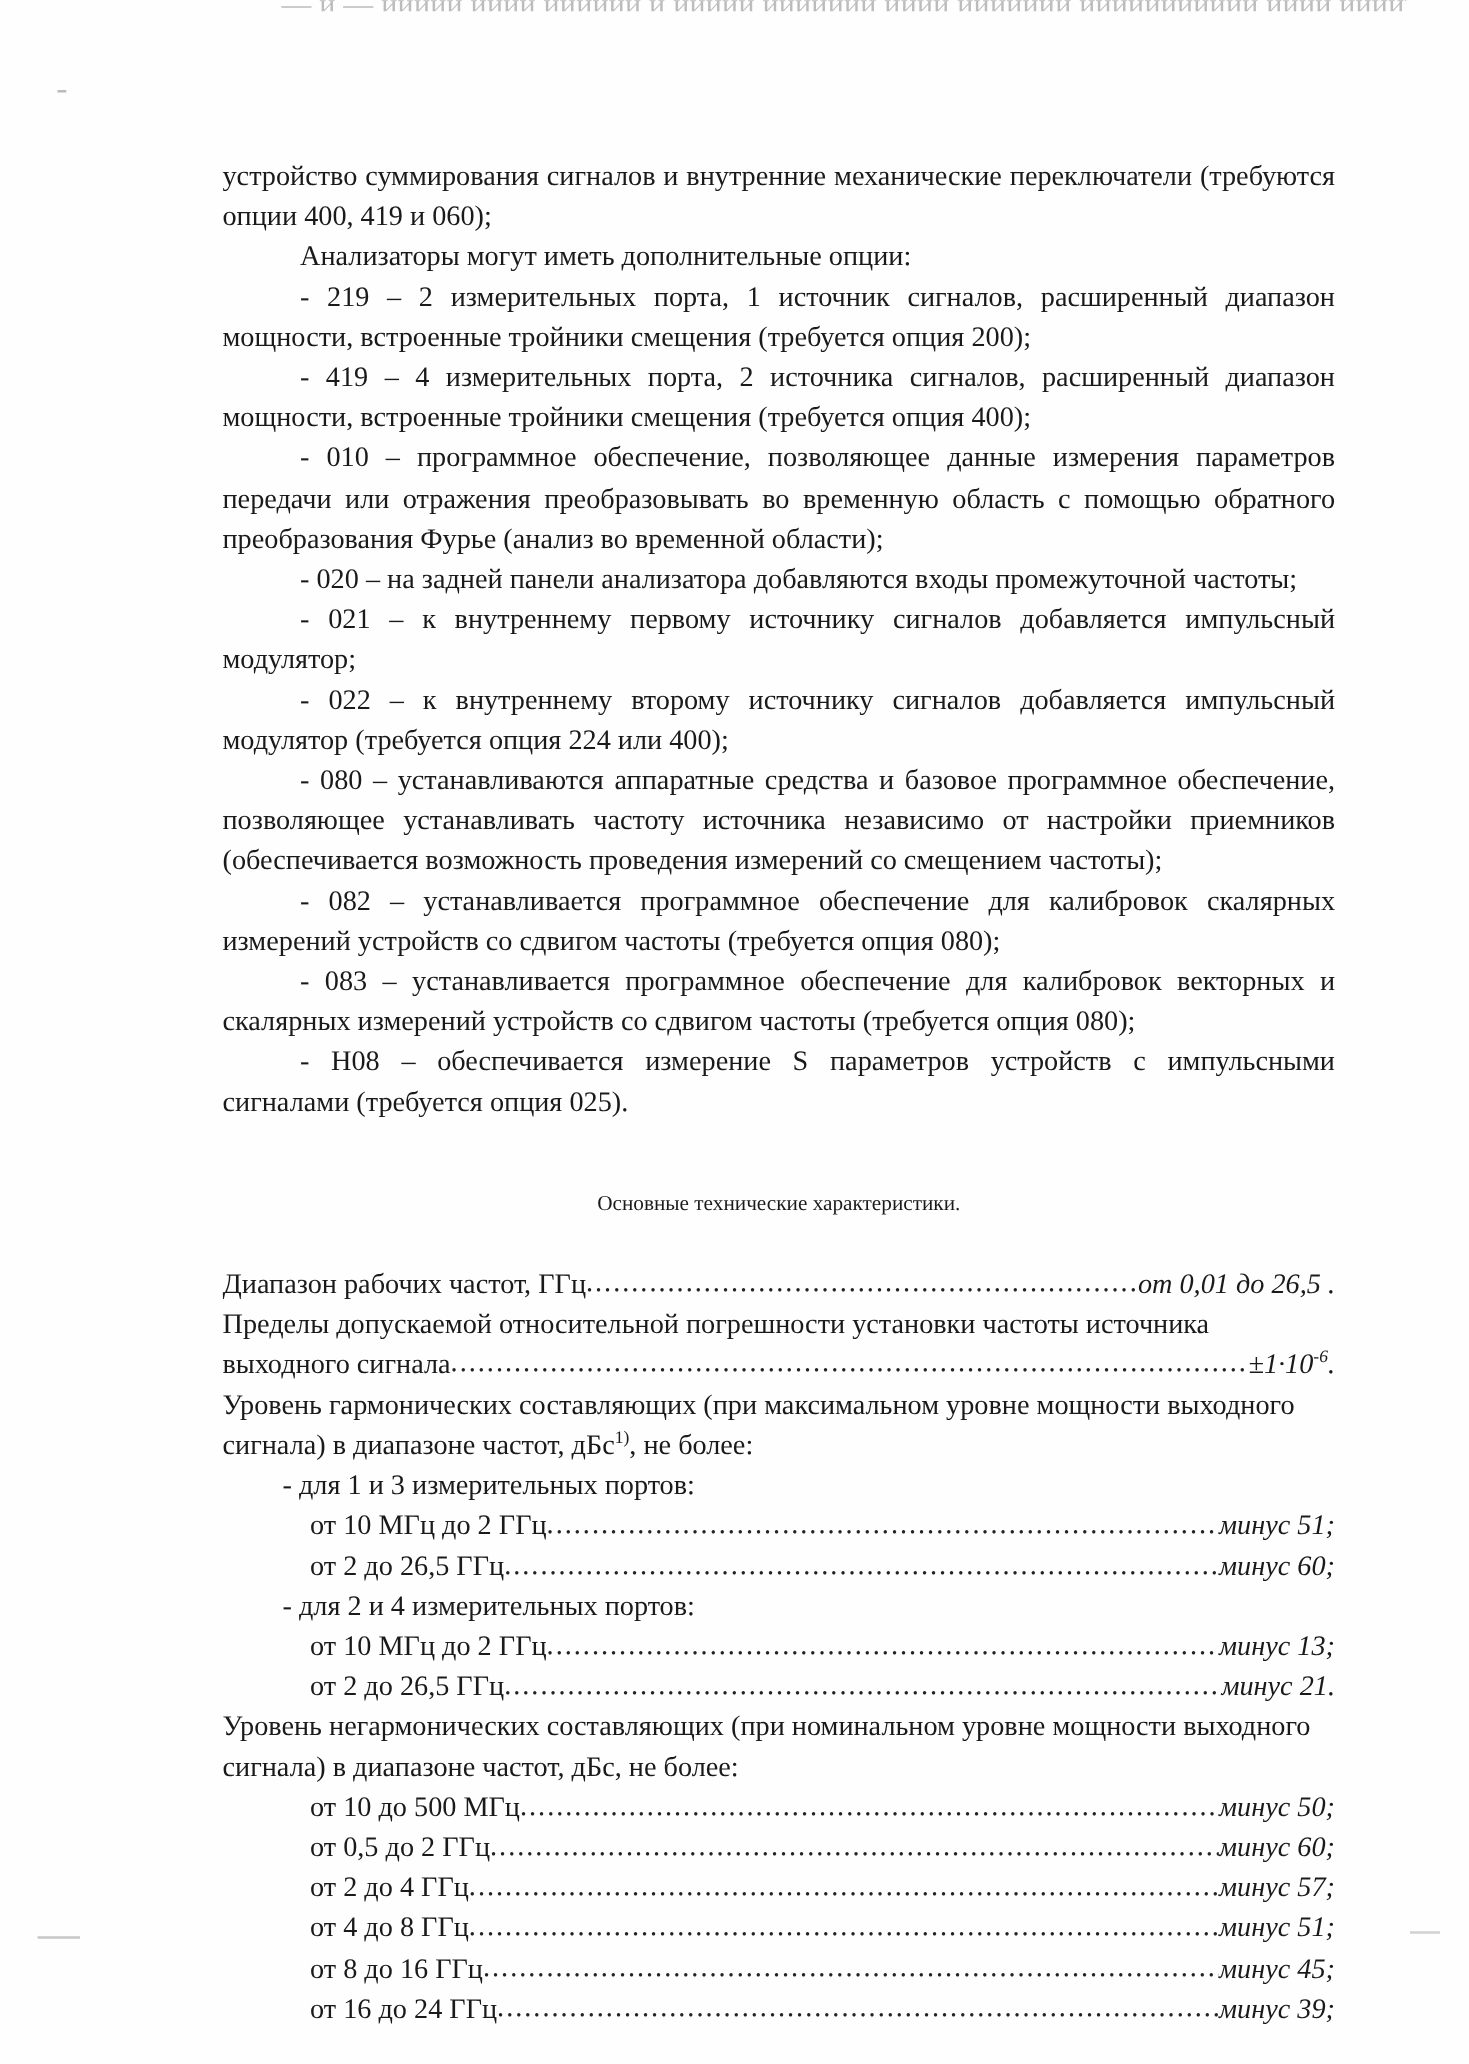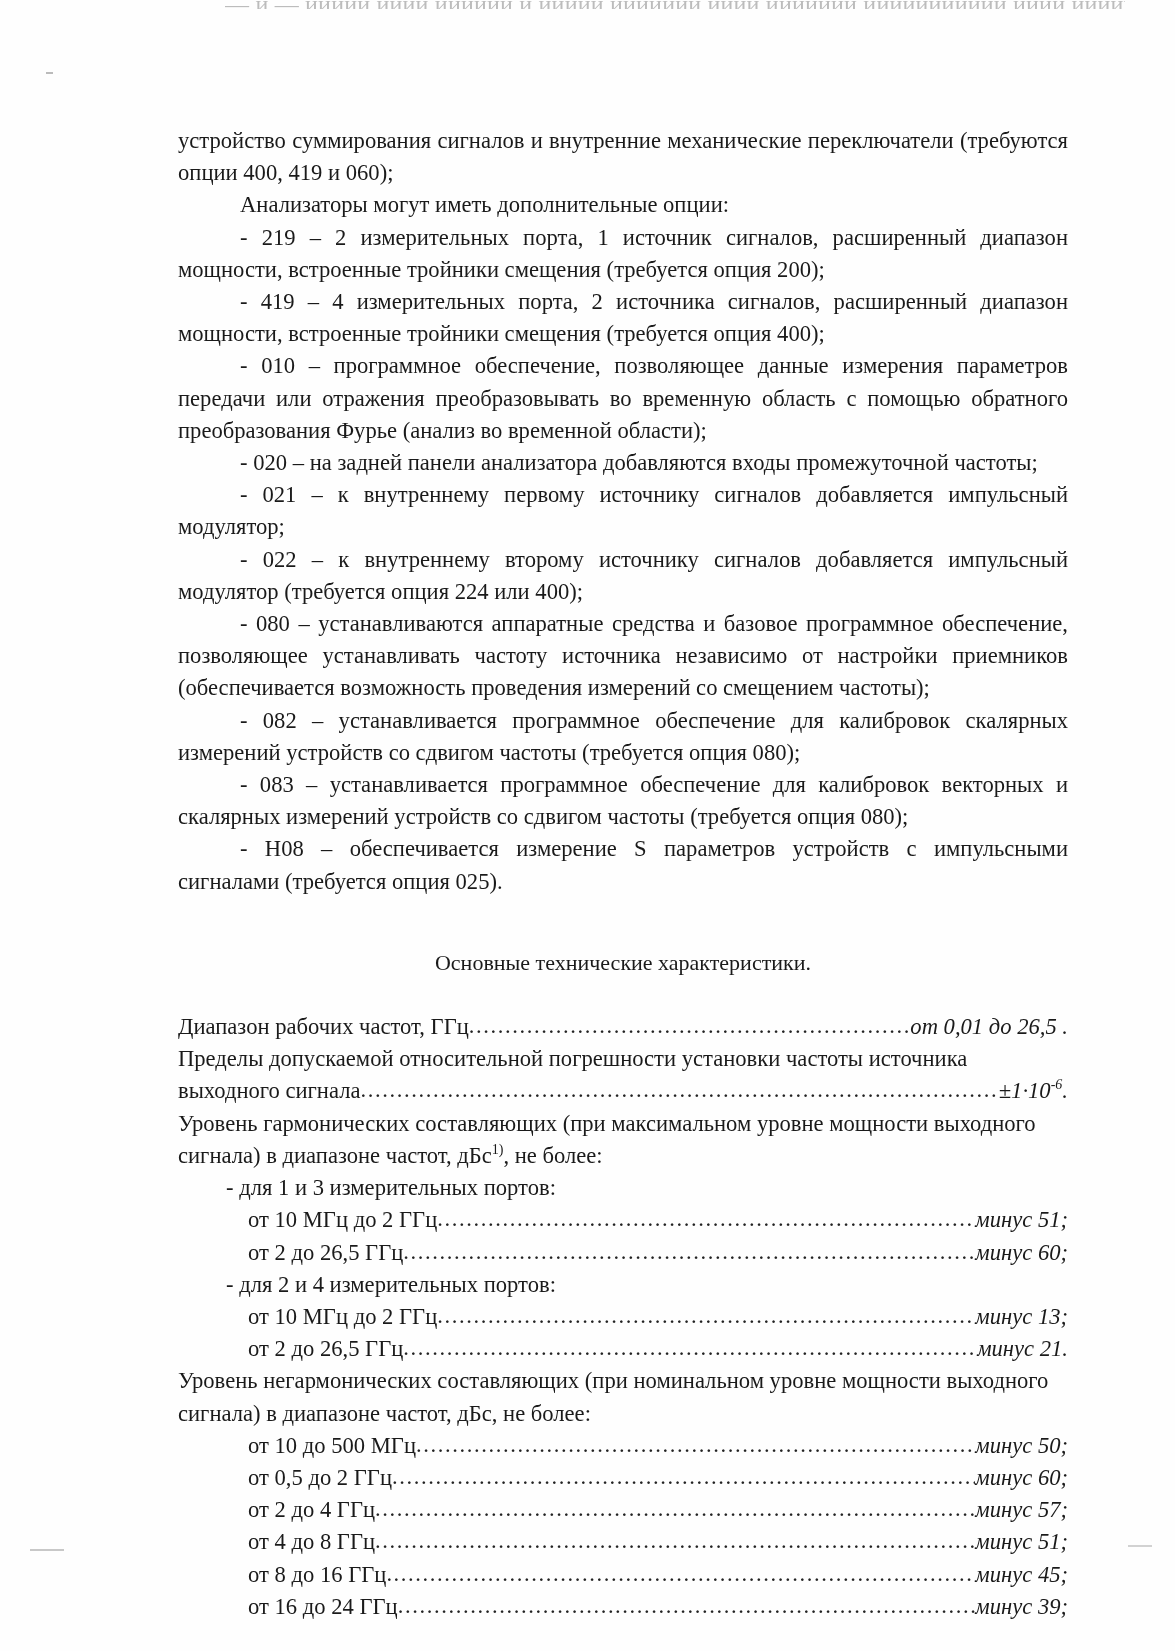--- a/index.html
+++ b/index.html
@@ -76,21 +76,21 @@
     text-align: justify;
     text-indent: 0;
     -webkit-hyphens: none;
     hyphens: none;
   }
   p.indent {
     text-indent: 62px;
   }
   .center-heading {
     margin: 0;
-    font-size: 22px;
+    font-size: 17px;
     line-height: 32.2px;
     text-align: center;
   }
   .gap-large { height: 49px; }
   .gap-small { height: 32px; }
 
   
   .spec-row {
     display: flex;
     align-items: center;

